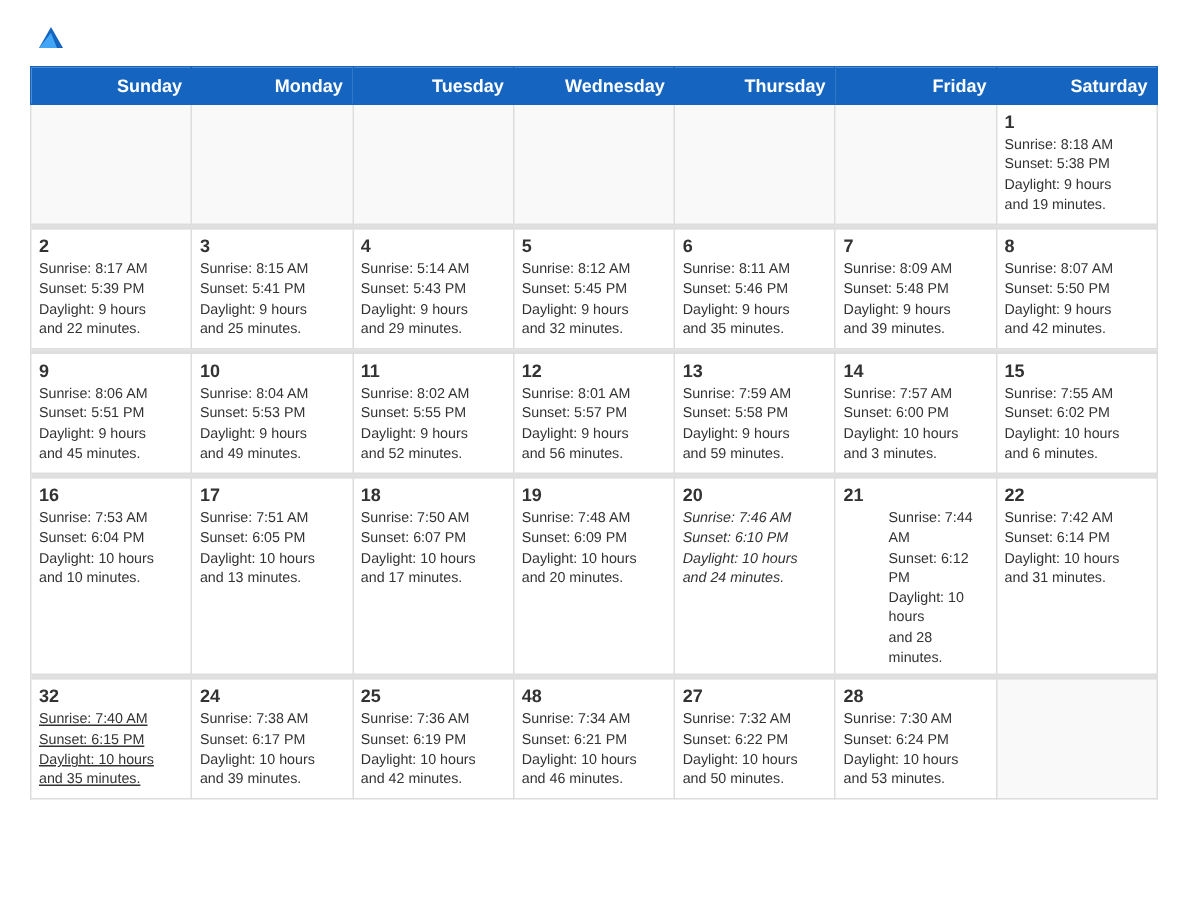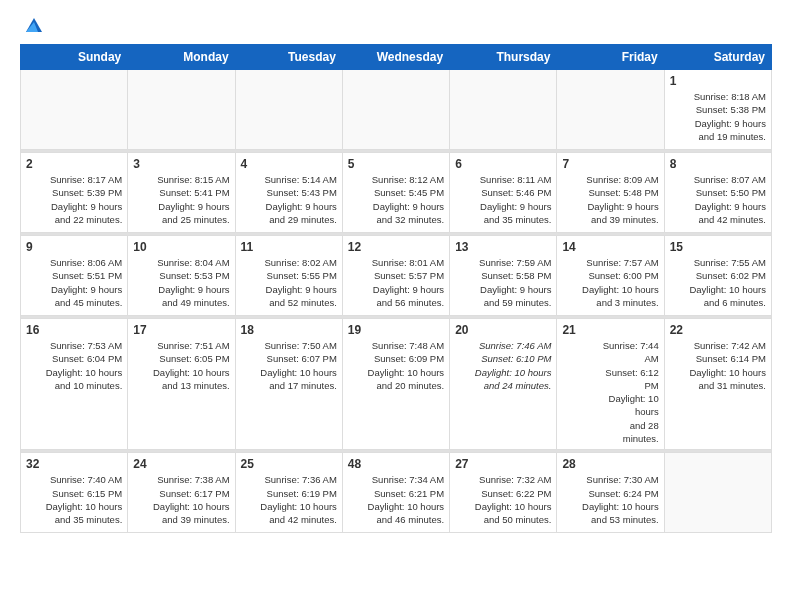--- a/index.html
+++ b/index.html
@@ -85,21 +85,20 @@
     .day-number {
       font-size: 12px;
       font-weight: bold;
       color: #333;
       margin-bottom: 2px;
     }
     .day-info {
       font-size: 9.5px;
       color: #333;
       line-height: 1.4;
-      text-align: right;
     }
   </style>
 </head>
 <body>
 
 <div class="page">
   <div class="header">
     <div class="logo">
       <div style="display:flex;flex-direction:column;align-items:flex-start;">
         <div style="display:flex;align-items:center;">
@@ -308,21 +307,21 @@
 Daylight: 10 hours
 and 31 minutes.</div>
           </td>
         </tr>
         <tr>
           <td colspan="7" style="height: 3px; background-color: rgb(224, 224, 224); padding: 0px;"></td>
         </tr>
         <tr>
           <td>
             <div class="day-number">32</div>
-            <div class="day-info" style="white-space: pre-line;">Sunrise: 7:40 AM
+            <div class="day-info" style="white-space: pre-line; text-decoration: underline;">Sunrise: 7:40 AM
 Sunset: 6:15 PM
 Daylight: 10 hours
 and 35 minutes.</div>
           </td>
           <td>
             <div class="day-number">24</div>
             <div class="day-info" style="white-space: pre-line;">Sunrise: 7:38 AM
 Sunset: 6:17 PM
 Daylight: 10 hours
 and 39 minutes.</div>

